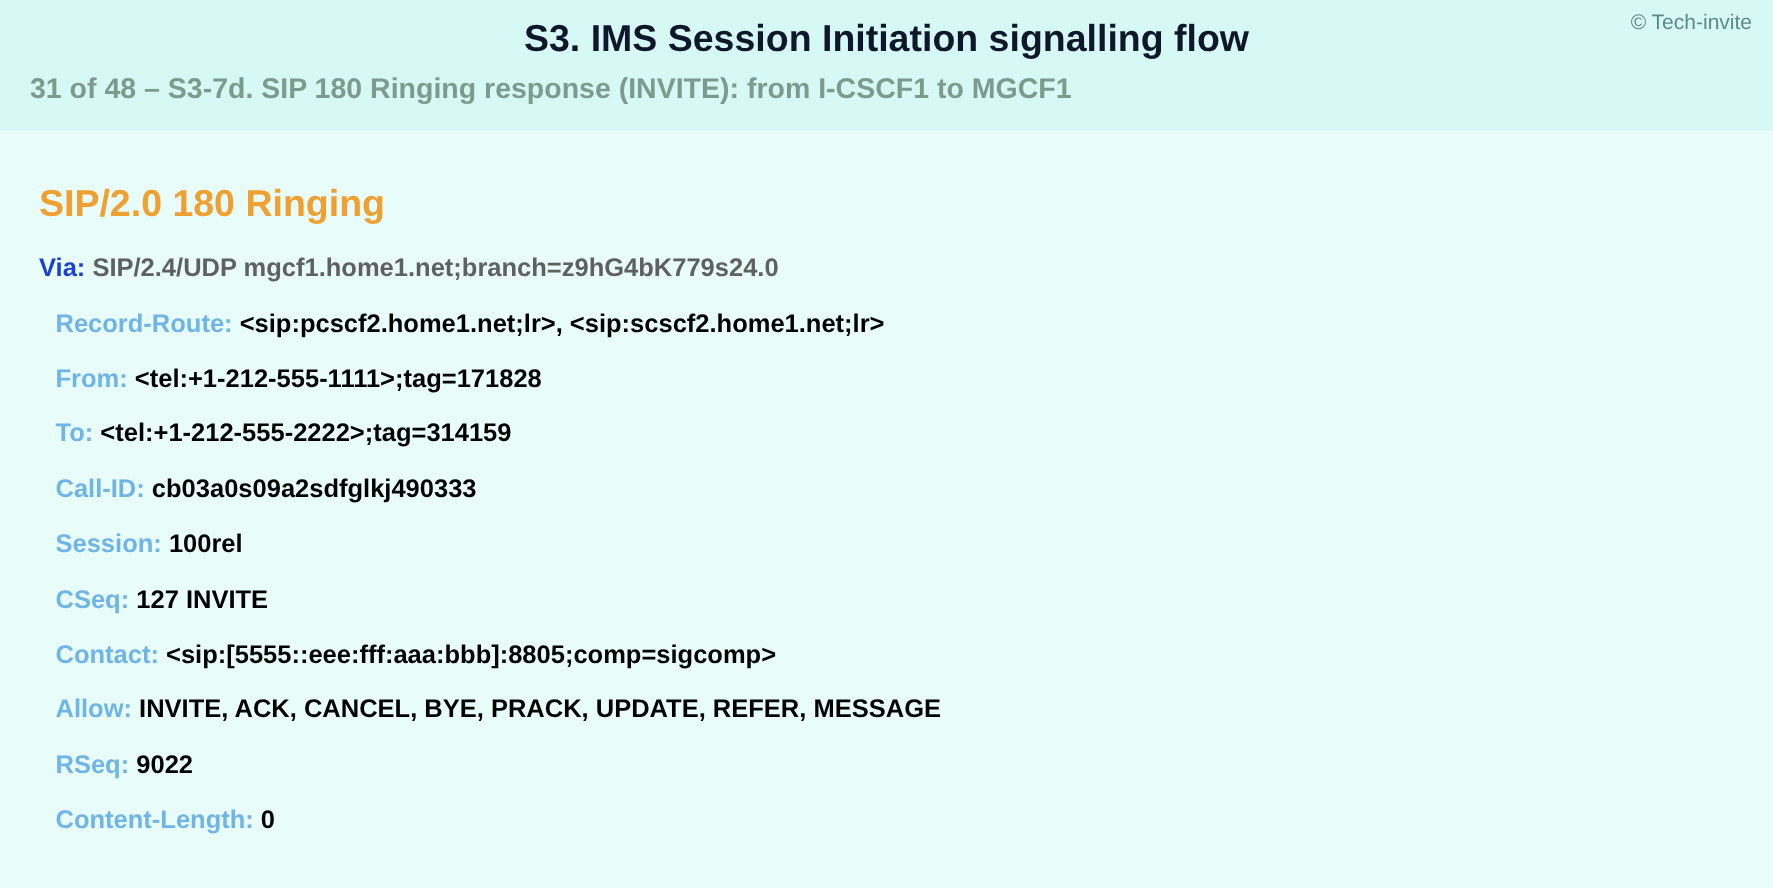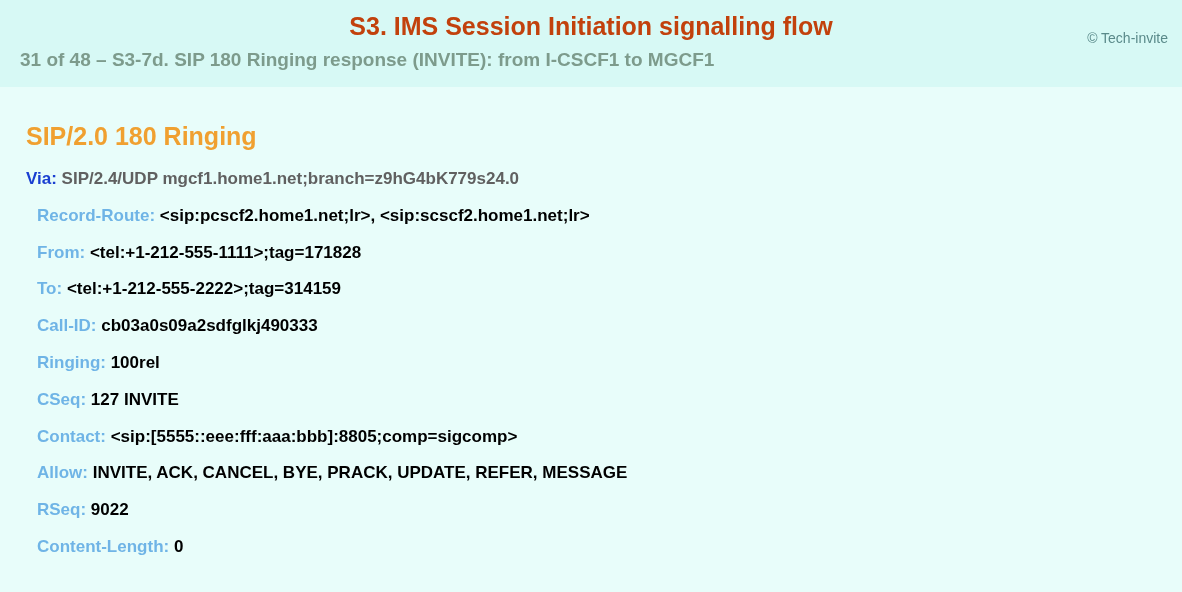--- a/index.html
+++ b/index.html
@@ -18,25 +18,24 @@
       background: #d7f9f5;
       padding: 12px 20px 16px 20px;
       position: relative;
     }
     .copyright {
       position: absolute;
       top: 6px;
       right: 14px;
       color: #5a8a8a;
       font-size: 14px;
-      margin-top: 24px;
     }
     .title {
       text-align: center;
-      color: #c2410c;
+      color: #0f172a;
       font-size: 25px;
       font-weight: bold;
       margin-bottom: 8px;
     }
     .subtitle {
       color: #7d9b8c;
       font-size: 19px;
       font-weight: bold;
     }
     .content {
@@ -85,20 +84,20 @@
 
   <div class="header-line">
     <span class="hdr-via-name">Via</span><span class="hdr-via-name">: </span><span class="hdr-via-value">SIP/2.4/UDP mgcf1.home1.net;branch=z9hG4bK779s24.0</span>
   </div>
 
   <div id="headers-container">
       <div class="header-line"><span class="hdr-name">Record-Route: </span><span class="hdr-value">&lt;sip:pcscf2.home1.net;lr&gt;, &lt;sip:scscf2.home1.net;lr&gt;</span></div>
       <div class="header-line"><span class="hdr-name">From: </span><span class="hdr-value">&lt;tel:+1-212-555-1111&gt;;tag=171828</span></div>
       <div class="header-line"><span class="hdr-name">To: </span><span class="hdr-value">&lt;tel:+1-212-555-2222&gt;;tag=314159</span></div>
       <div class="header-line"><span class="hdr-name">Call-ID: </span><span class="hdr-value">cb03a0s09a2sdfglkj490333</span></div>
-      <div class="header-line"><span class="hdr-name">Ringing: </span><span class="hdr-value">100rel</span></div>
+      <div class="header-line"><span class="hdr-name">Session: </span><span class="hdr-value">100rel</span></div>
       <div class="header-line"><span class="hdr-name">CSeq: </span><span class="hdr-value">127 INVITE</span></div>
       <div class="header-line"><span class="hdr-name">Contact: </span><span class="hdr-value">&lt;sip:[5555::eee:fff:aaa:bbb]:8805;comp=sigcomp&gt;</span></div>
       <div class="header-line"><span class="hdr-name">Allow: </span><span class="hdr-value">INVITE, ACK, CANCEL, BYE, PRACK, UPDATE, REFER, MESSAGE</span></div>
       <div class="header-line"><span class="hdr-name">RSeq: </span><span class="hdr-value">9022</span></div>
       <div class="header-line"><span class="hdr-name">Content-Length: </span><span class="hdr-value">0</span></div>
     </div>
 </div>
 
 </body></html>

